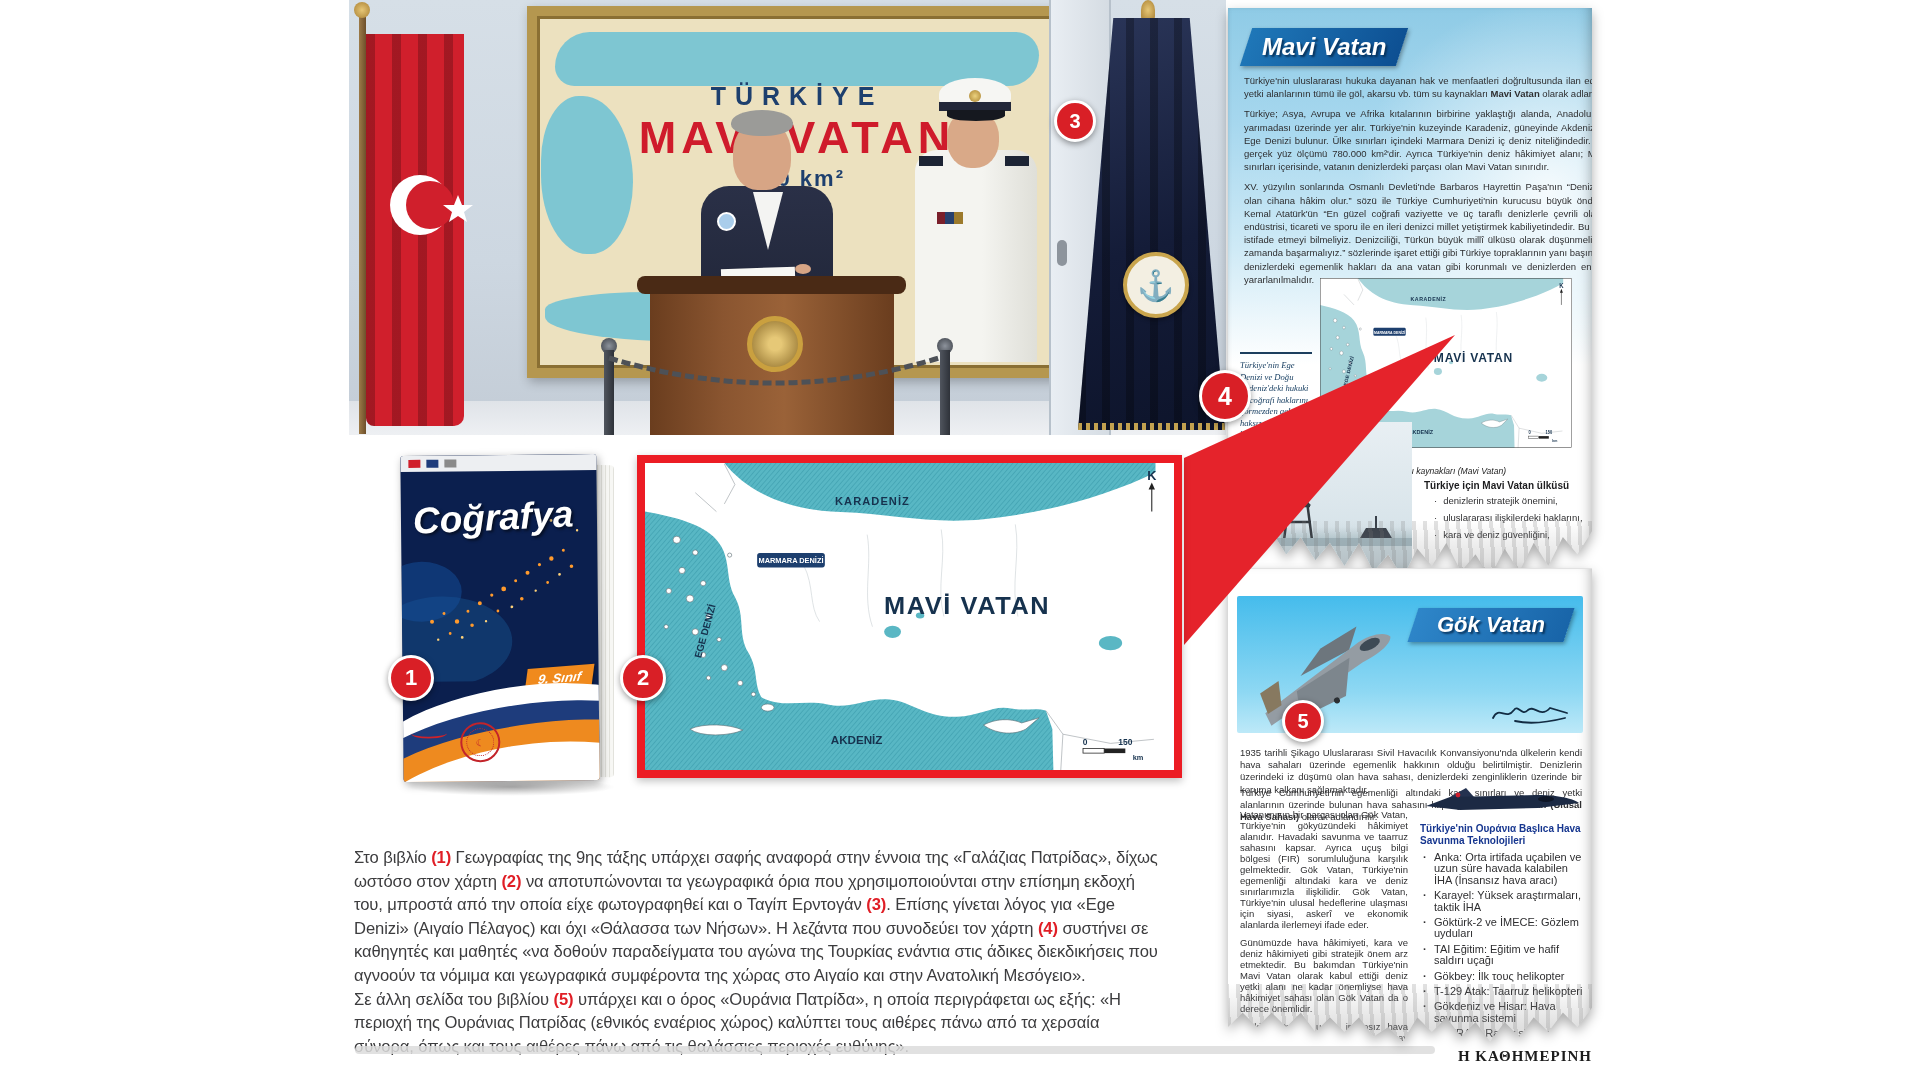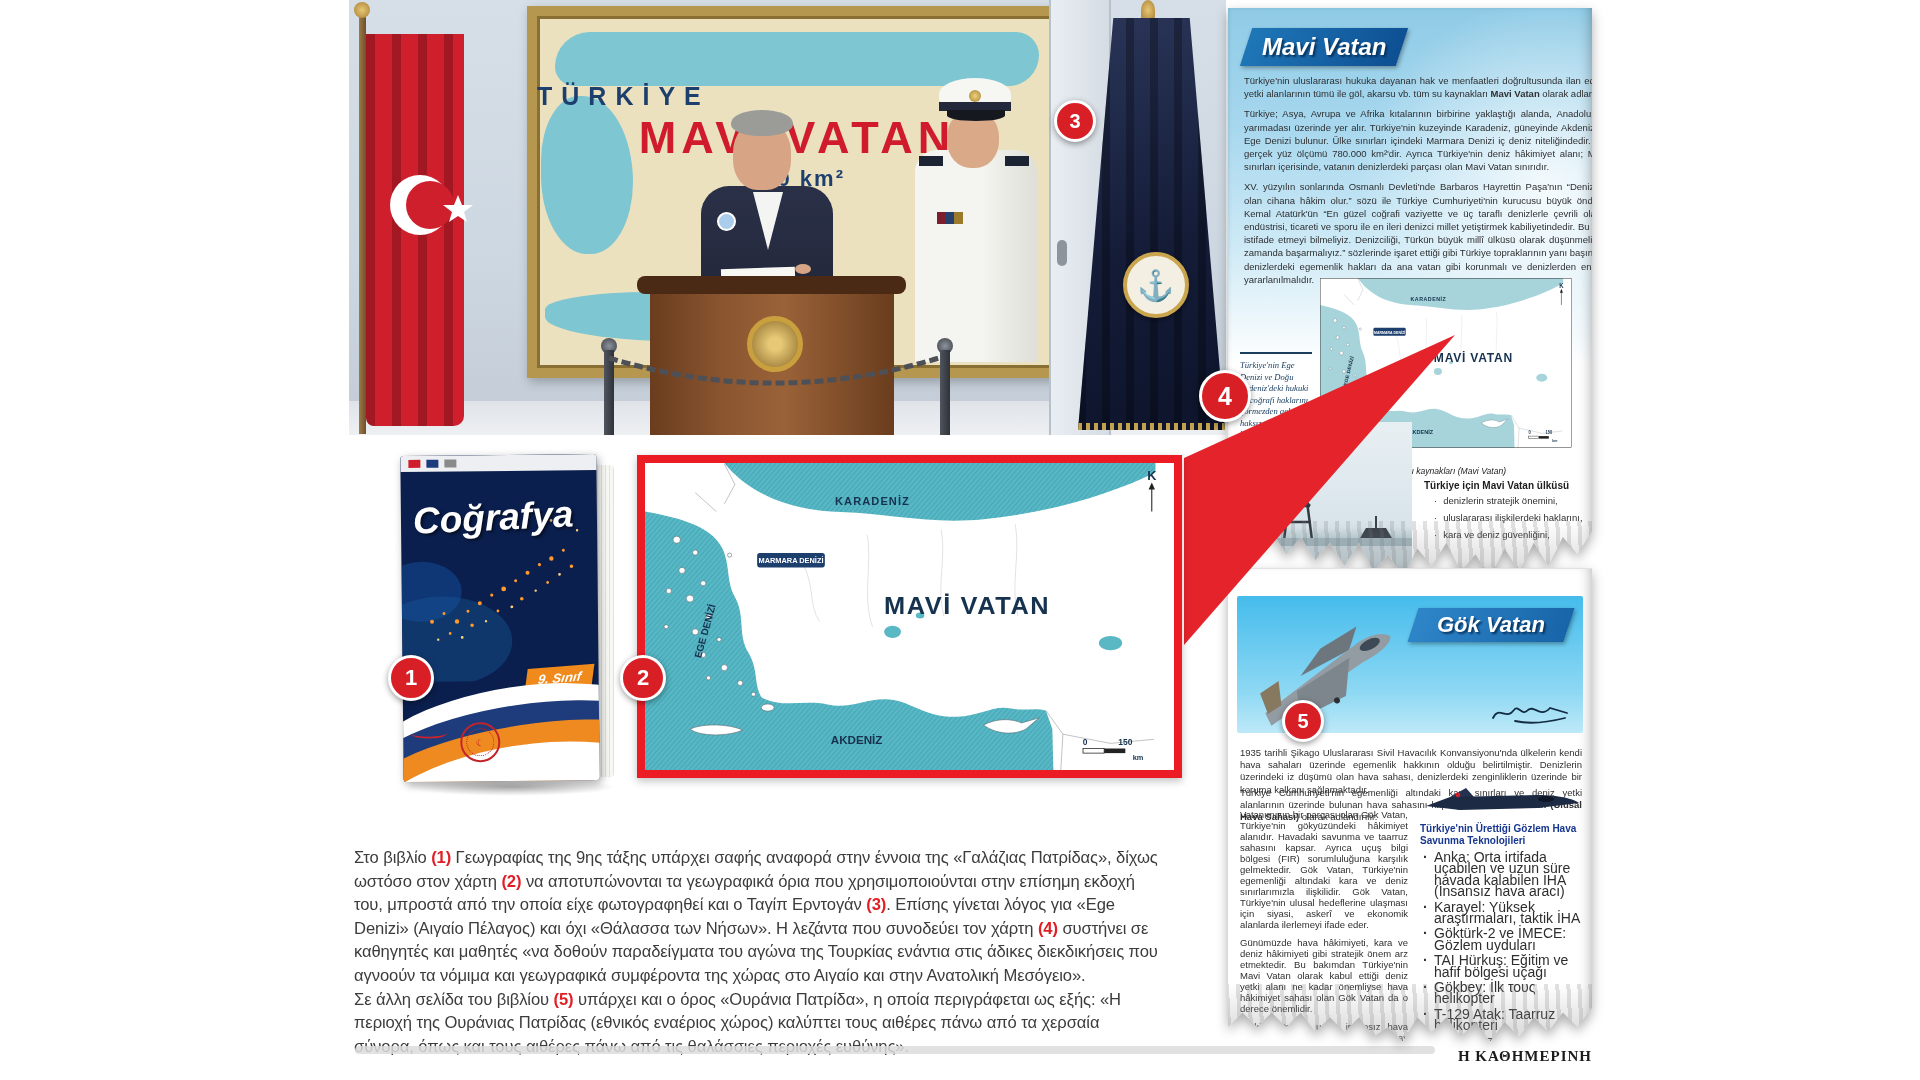--- a/index.html
+++ b/index.html
@@ -10,21 +10,21 @@
   
   .photo{position:absolute;left:349px;top:0;width:877px;height:435px;overflow:hidden;
          background:linear-gradient(180deg,#d6dfe7 0%,#cdd7e1 60%,#c3ccd6 100%);}
   .ph-floor{position:absolute;left:0;bottom:0;width:100%;height:34px;background:linear-gradient(#dfe3e8,#eef0f3);}
   
   .frame{position:absolute;left:178px;top:6px;width:520px;height:352px;background:#ece1bf;
          border:10px solid #b5974f;box-shadow:inset 0 0 0 3px #8a6f33,2px 4px 10px rgba(0,0,0,.25);}
   .sea1{position:absolute;left:18px;top:16px;right:18px;height:54px;background:#7ec6d2;border-radius:45px 30px 40px 25px;}
   .sea2{position:absolute;left:4px;top:80px;width:92px;height:158px;background:#7ec6d2;border-radius:45% 60% 50% 55%;}
   .sea3{position:absolute;left:8px;bottom:26px;width:300px;height:50px;background:#7ec6d2;border-radius:35% 55% 45% 50%;}
-  .wm-country{position:absolute;left:0;top:66px;width:100%;text-align:left;font-weight:bold;
+  .wm-country{position:absolute;left:0;top:66px;width:100%;text-align:center;font-weight:bold;
          font-size:25px;letter-spacing:9px;color:#1d3f6e;}
   .wm-name{position:absolute;left:0;top:96px;width:100%;text-align:center;font-weight:bold;
          font-size:45px;letter-spacing:5px;color:#cf1b2b;}
   .wm-area{position:absolute;left:0;top:150px;width:100%;text-align:center;font-weight:bold;
          font-size:22px;letter-spacing:2px;color:#1d3f6e;}
   
   .door{position:absolute;left:700px;top:0;width:58px;height:435px;background:linear-gradient(90deg,#e9eef3,#d5dce3);
         border-left:2px solid #b7c1cb;border-right:2px solid #b7c1cb;}
   .door-handle{position:absolute;left:6px;top:240px;width:10px;height:26px;background:#8d949c;border-radius:5px;}
   
@@ -153,21 +153,21 @@
      font-size:11.3px;line-height:13.6px;color:#17364f;}
   .gok-sig{position:absolute;left:250px;top:106px;}
   .gok-pA{position:absolute;left:12px;top:168px;width:342px;font-size:9.5px;line-height:12.4px;text-align:justify;color:#2e2e30;}
   .gok-pB{position:absolute;left:12px;top:208px;width:342px;font-size:9.5px;line-height:12.4px;text-align:justify;color:#2e2e30;}
   .gok-left{position:absolute;left:12px;top:240px;width:168px;font-size:9.5px;line-height:11px;text-align:justify;color:#2e2e30;}
   .gok-left p{margin:0 0 7px 0;}
   .gok-right{position:absolute;left:192px;top:218px;width:164px;}
   .gok-jet2{display:block;margin-bottom:6px;}
   .gok-right h4{margin:0 0 5px 0;font-size:10px;line-height:12px;color:#16368f;}
   .gok-right ul{margin:0;padding:0;list-style:none;}
-  .gok-right li{position:relative;padding-left:14px;font-size:14px;line-height:11.4px;margin-bottom:4px;color:#2e2e30;}
+  .gok-right li{position:relative;padding-left:14px;font-size:11px;line-height:11.4px;margin-bottom:4px;color:#2e2e30;}
   .gok-right li:before{content:"·";position:absolute;left:3px;font-weight:bold;}
 
   
   .marker{position:absolute;background:#d91f26;border:3px solid #fff;border-radius:50%;color:#fff;font-weight:bold;
      display:flex;align-items:center;justify-content:center;box-shadow:0 2px 6px rgba(0,0,0,.4);z-index:10;}
   .m40{width:40px;height:40px;font-size:22px;}
   .m46{width:46px;height:46px;font-size:25px;}
   .m36{width:36px;height:36px;font-size:20px;}
 
   
@@ -527,26 +527,26 @@
         <p>Günümüzde hava hâkimiyeti, kara ve deniz hâkimiyeti gibi stratejik önem arz etmektedir. Bu bakımdan Türkiye'nin Mavi Vatan olarak kabul ettiği deniz yetki alanı ne kadar önemliyse hava hâkimiyet sahası olan Gök Vatan da o derece önemlidir.</p>
         <p>Türkiye; ürettiği uçak, insansız hava araçları, yerli uydular, uzay araştırmaları, millî uzay programı gibi projelerle havacılık ve uzay alanında önemli adımlar atmaktadır.</p>
       </div>
       <div class="gok-right">
         <svg class="gok-jet2" width="164" height="30" viewBox="0 0 164 30">
           <polygon points="30,10 46,1 54,10" fill="#243250"></polygon>
           <path d="M6,19 L30,10 L118,8 C138,8 154,12 159,16 L118,21 L40,23 Z" fill="#1c2a44"></path>
           <ellipse cx="126" cy="12" rx="8" ry="3" fill="#0e1626"></ellipse>
           <circle cx="38" cy="8" r="2.4" fill="#d01f2c"></circle>
         </svg>
-        <h4>Türkiye'nin Ürettiği Gözlem Hava Savunma Teknolojileri</h4>
+        <h4>Türkiye'nin Ουράνια Başlıca Hava Savunma Teknolojileri</h4>
         <ul>
           <li>Anka: Orta irtifada uçabilen ve uzun süre havada kalabilen İHA (İnsansız hava aracı)</li>
           <li>Karayel: Yüksek araştırmaları, taktik İHA</li>
           <li>Göktürk-2 ve İMECE: Gözlem uyduları</li>
-          <li>TAI Hürkuş: Eğitim ve hafif bölgesi uçağı</li>
+          <li>TAI Eğitim: Eğitim ve hafif saldırı uçağı</li>
           <li>Gökbey: İlk τους helikopter</li>
           <li>T-129 Atak: Taarruz helikopteri</li>
           <li>Gökdeniz ve Hisar: Hava savunma sistemi</li>
           <li>ÇAFRAD: Radar sistemleri</li>
         </ul>
       </div>
       <div class="tear-fibers" style="top:415px;"></div>
     </div>
   </div>
 

